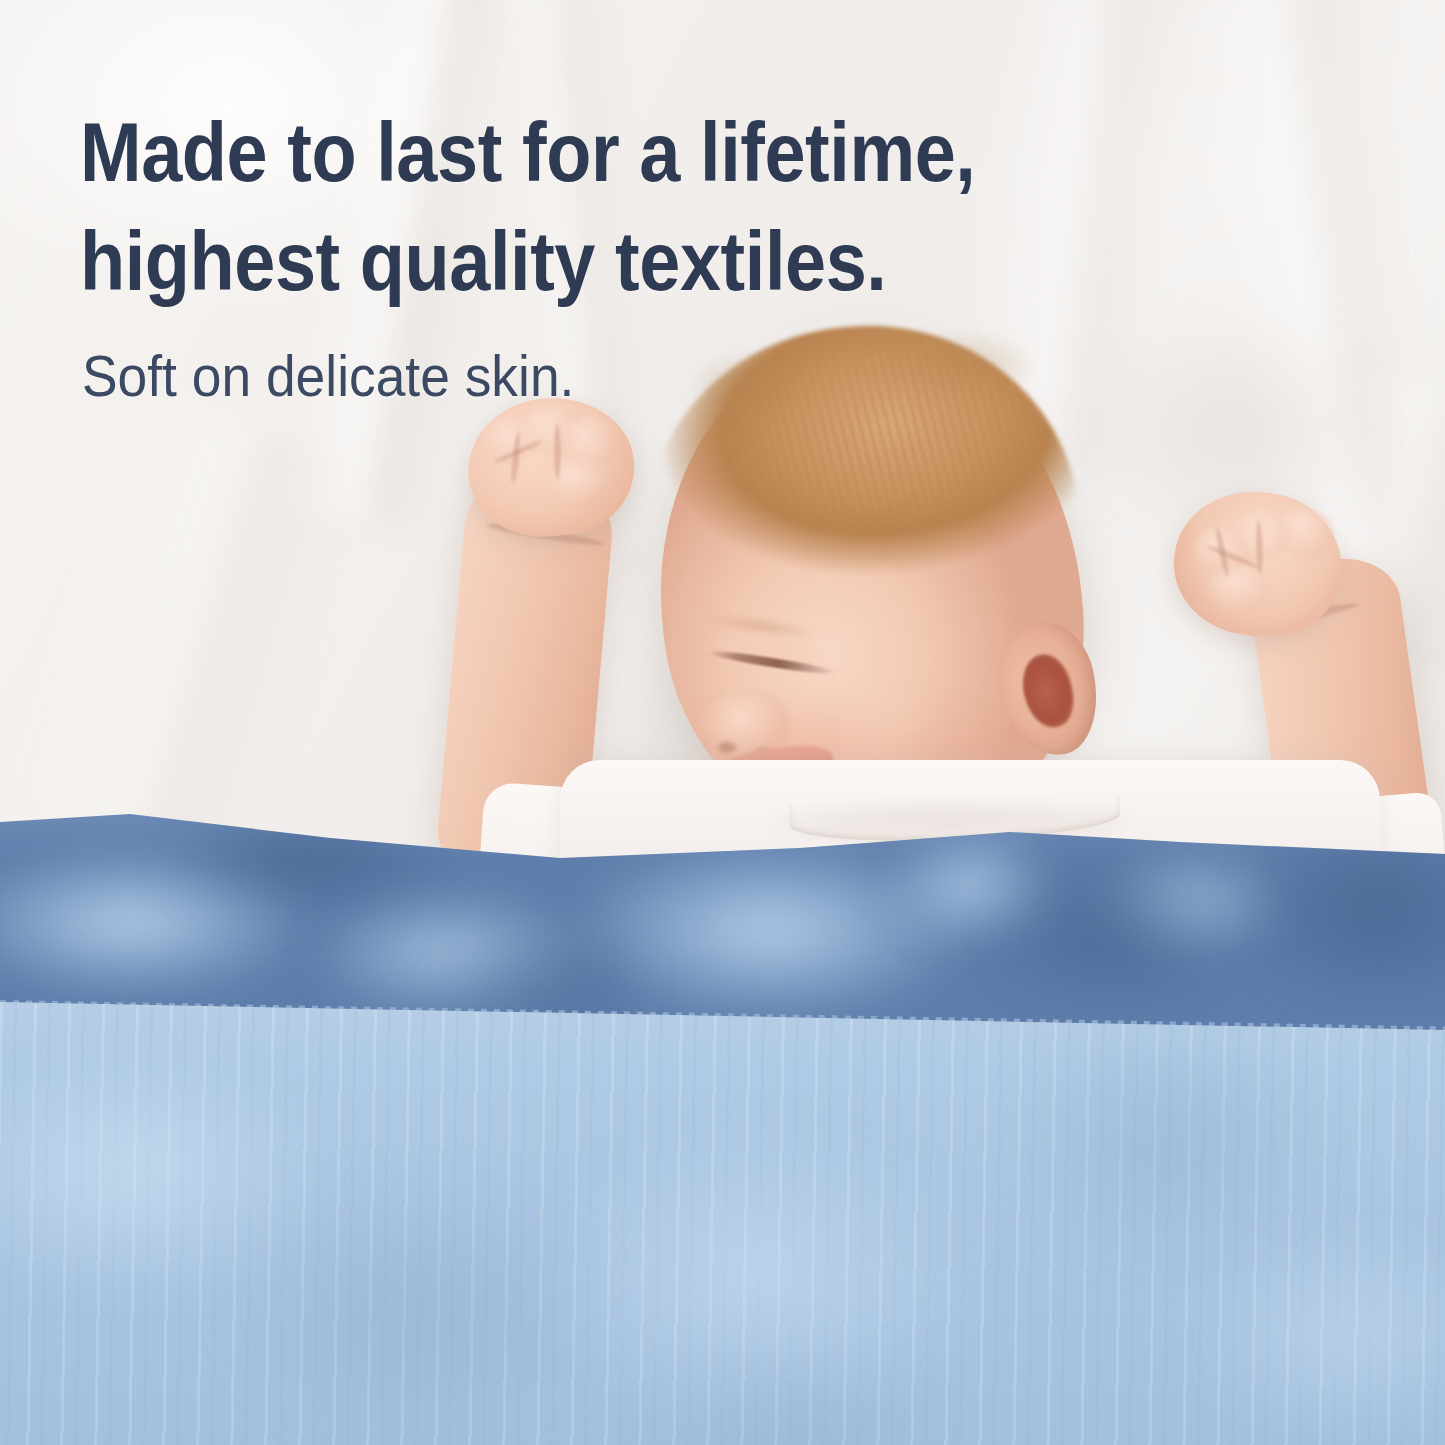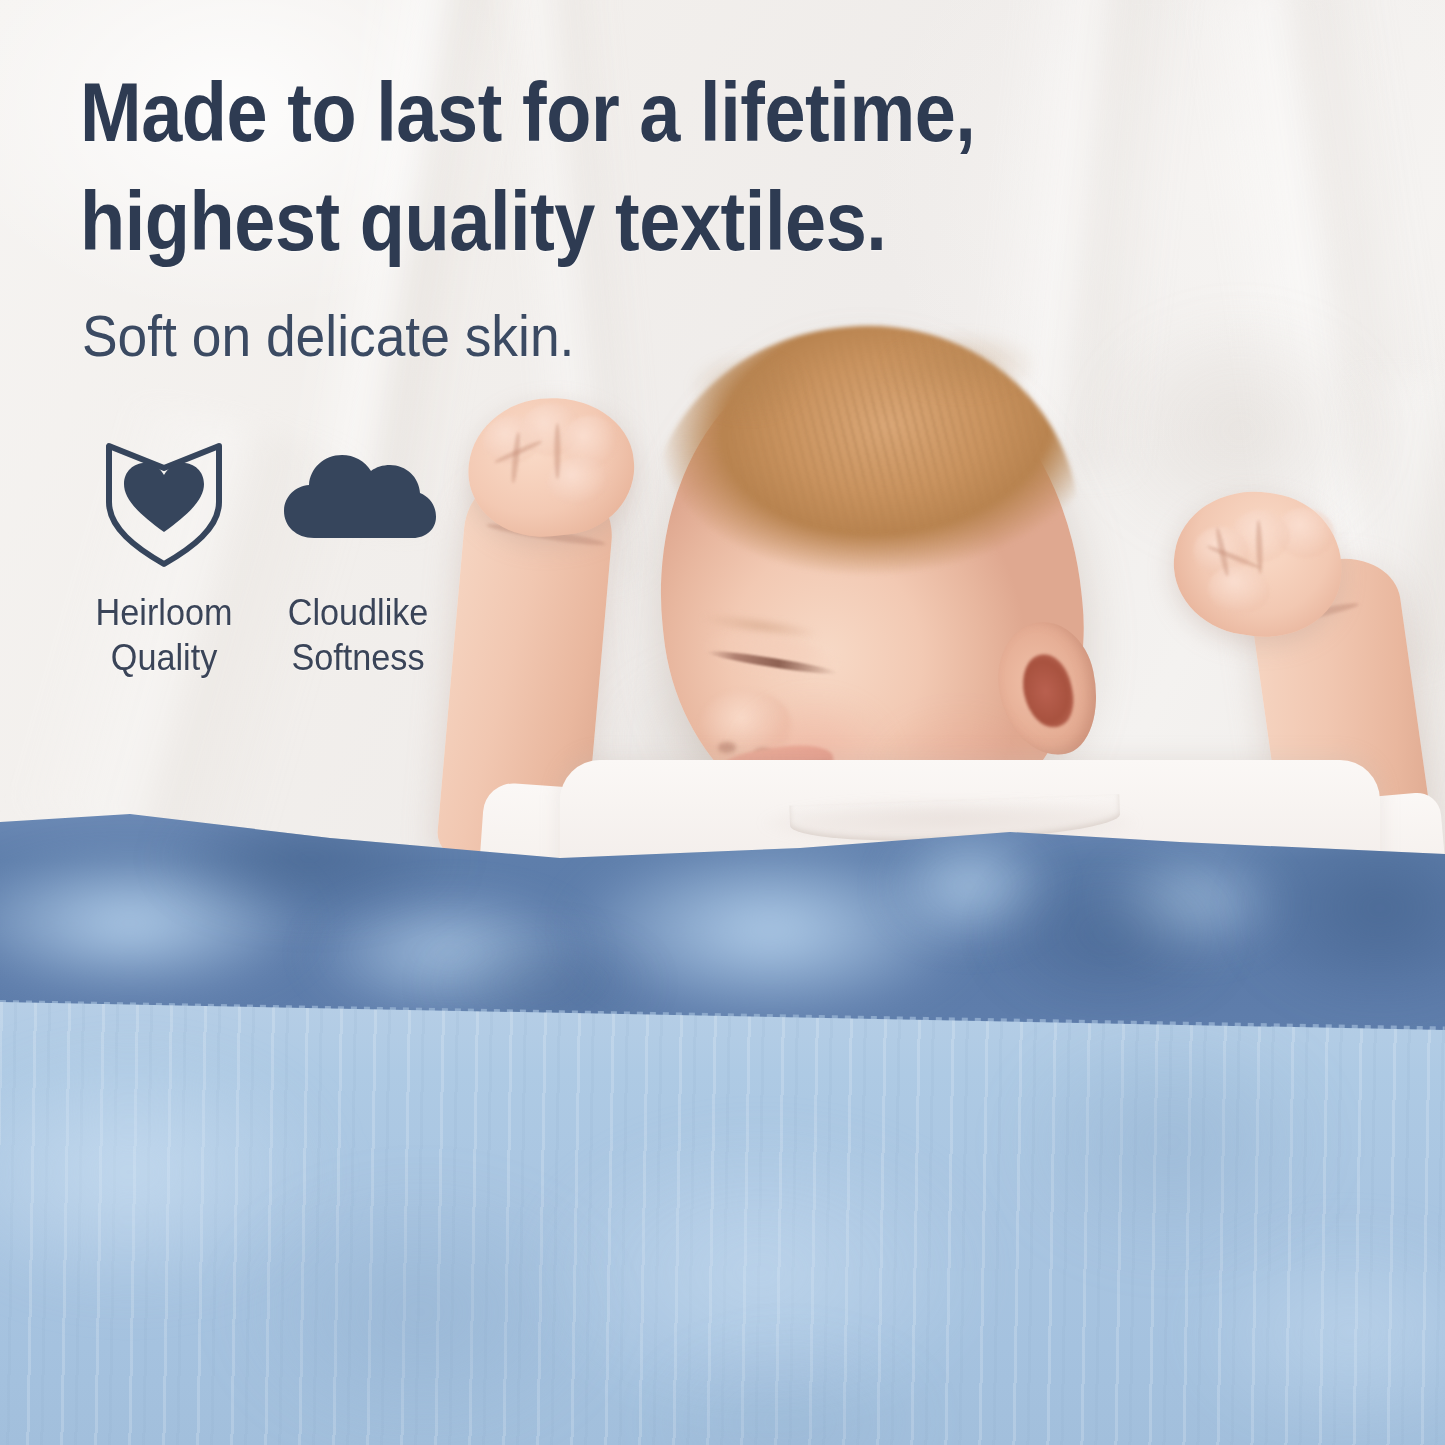--- a/index.html
+++ b/index.html
@@ -267,21 +267,21 @@
     opacity:.8;
   }
   .minky-blotch {
     position:absolute; border-radius:50%;
     filter:blur(26px);
   }
   .mb-light { background:radial-gradient(ellipse at center, rgba(210,228,245,.62), rgba(210,228,245,0) 70%); }
   .mb-dark  { background:radial-gradient(ellipse at center, rgba(138,168,200,.38), rgba(138,168,200,0) 72%); }
 
   
-  .overlay { position:absolute; inset:0; }
+  .overlay { position:absolute; inset:0;margin-top:40px; }
 
   .headline {
     position:absolute; left:80px; top:58px; width:1130px;
     font-size:84px;
     font-weight:700;
     line-height:1.30;
     letter-spacing:-0.5px;
     color:#2e3b52;
     font-family:"Liberation Sans", sans-serif;
     transform:scaleX(.88);
@@ -420,56 +420,14 @@
 
   <div class="overlay">
 
     <div class="headline">
       <div>Made to last for a lifetime,</div>
       <div>highest quality textiles.</div>
     </div>
 
     <div class="subhead">Soft on delicate skin.</div>
 
-    <div class="badges">
-
-      <div class="badge">
-        <div class="badge-icon">
-          <svg width="124" height="140" viewBox="0 0 124 140" aria-hidden="true">
-            <path d="M7 18 L7 74 C7 100 34 120 62 136 C90 120 117 100 117 74 L117 18 L62 40 Z" fill="none" stroke="#36455c" stroke-width="6" stroke-linejoin="round" stroke-linecap="round"></path>
-            <path d="M62 104
-                     C 34 84 22 70 22 56
-                     C 22 43 32 35 43 35
-                     C 52 35 58 40 62 47
-                     C 66 40 72 35 81 35
-                     C 92 35 102 43 102 56
-                     C 102 70 90 84 62 104 Z" fill="#36455c"></path>
-          </svg>
-        </div>
-        <div class="badge-label">
-          <div>Heirloom</div>
-          <div>Quality</div>
-        </div>
-      </div>
-
-      <div class="badge">
-        <div class="badge-icon">
-          <svg width="156" height="112" viewBox="0 0 156 112" aria-hidden="true">
-            <path d="M34 96
-                     C 16 96 4 84 4 69
-                     C 4 55 15 44 29 43
-                     C 30 26 44 13 62 13
-                     C 74 13 85 19 91 29
-                     C 96 25 103 23 110 23
-                     C 126 23 139 35 140 51
-                     C 150 55 156 64 156 75
-                     C 156 87 146 96 133 96 Z" fill="#36455c"></path>
-          </svg>
-        </div>
-        <div class="badge-label">
-          <div>Cloudlike</div>
-          <div>Softness</div>
-        </div>
-      </div>
-
-    </div>
   </div>
 </div>
 
 </body></html>

